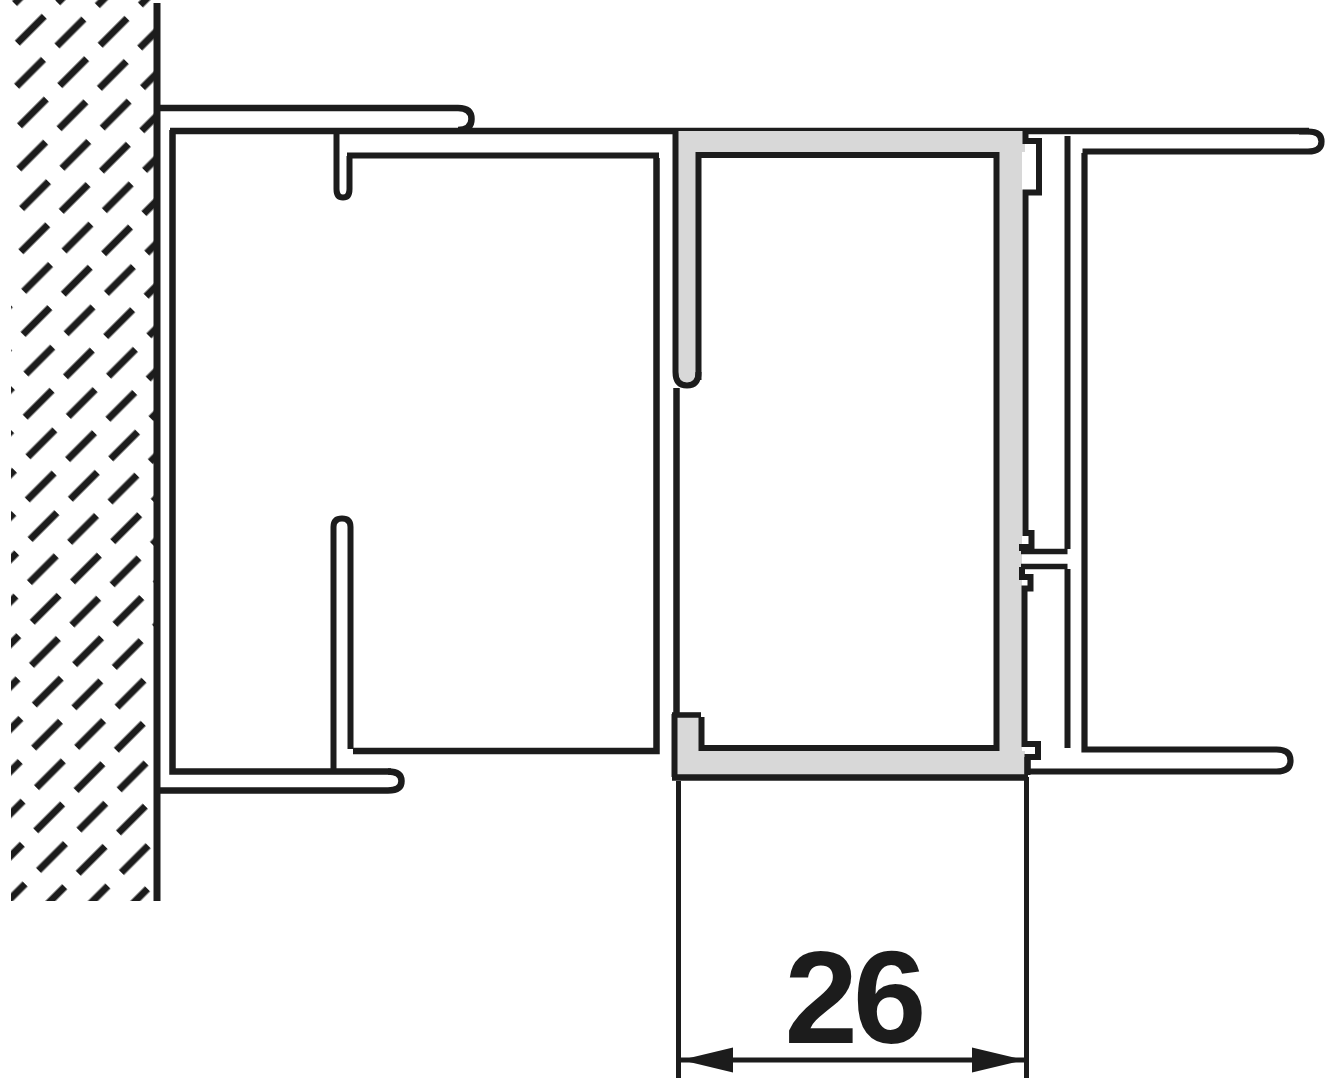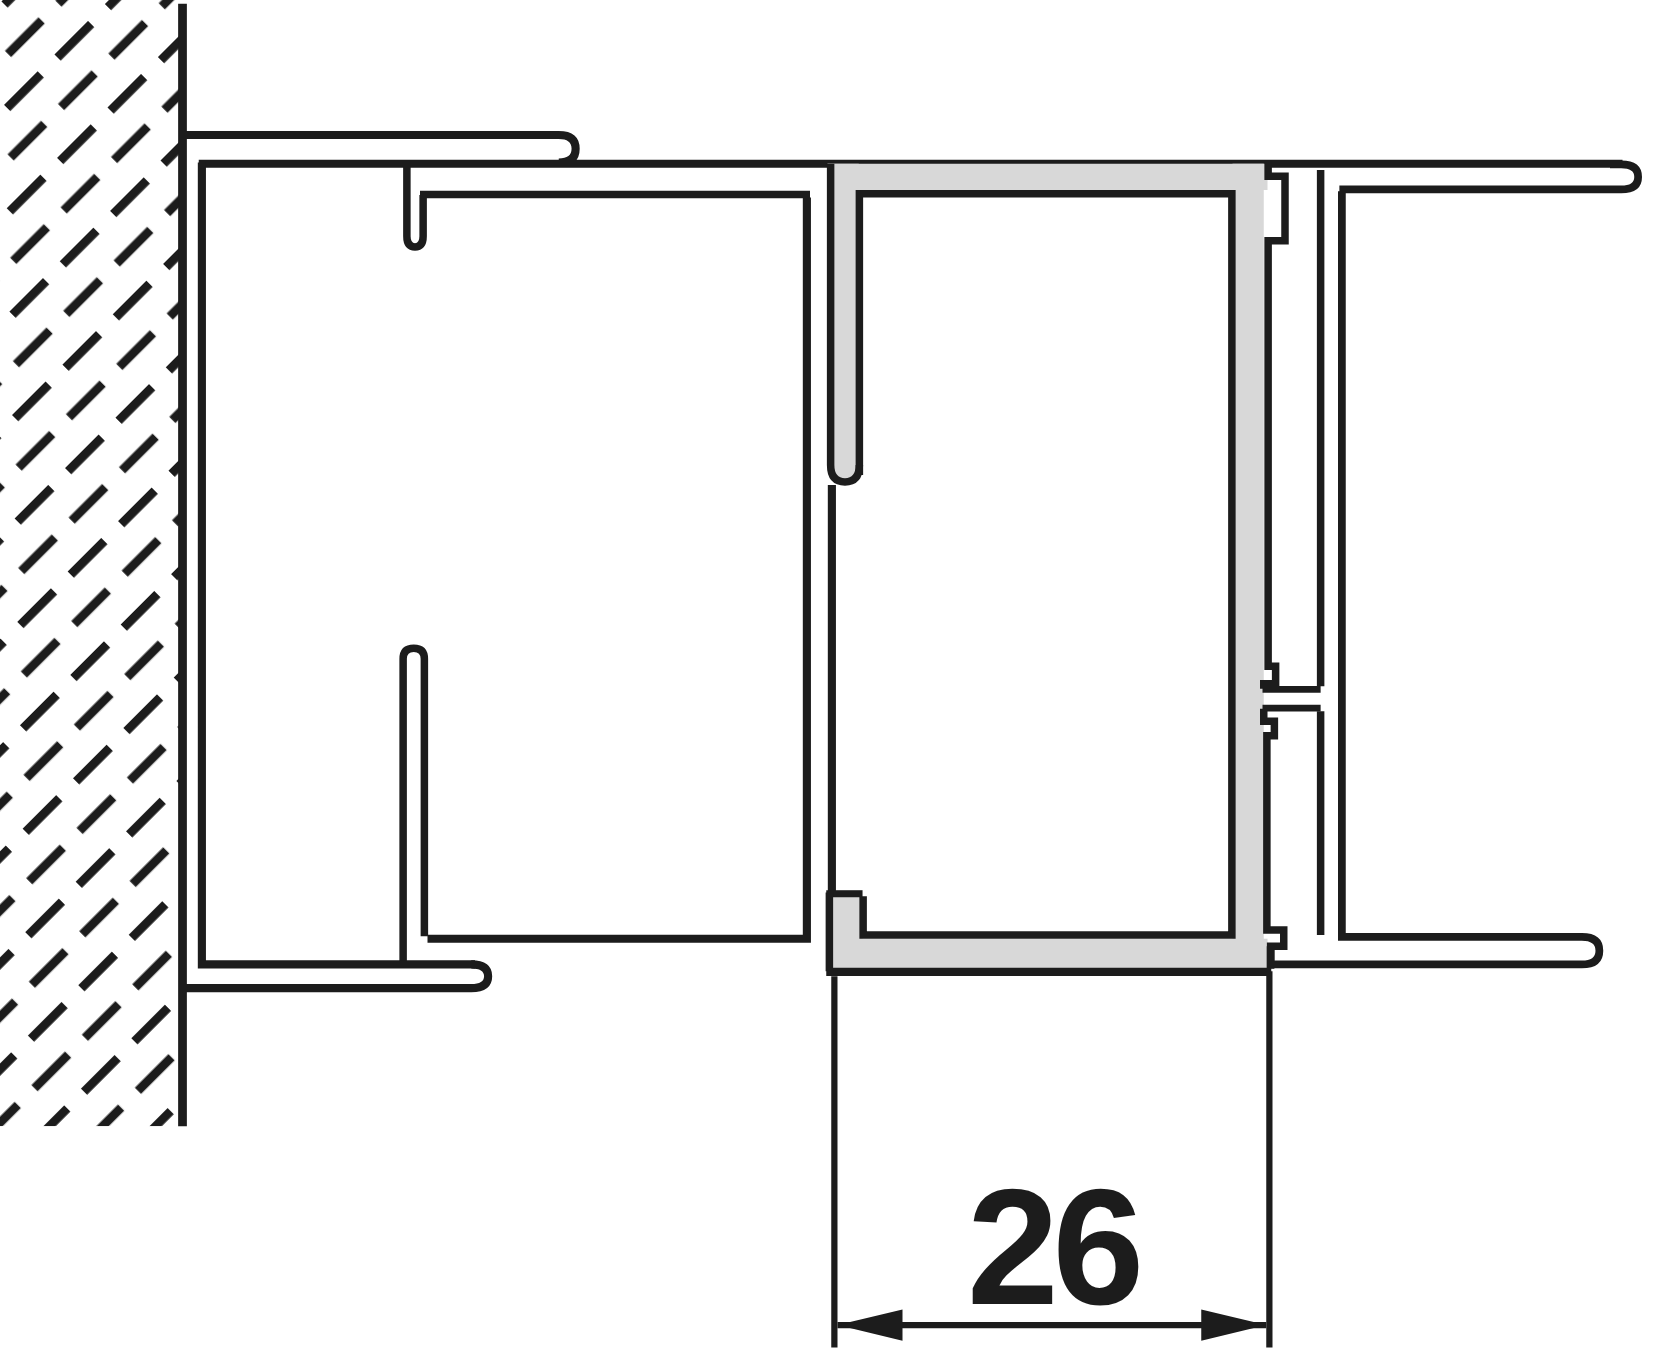--- a/index.html
+++ b/index.html
@@ -8,20 +8,21 @@
     --background: #ffffff;
   }
   * { margin: 0; padding: 0; box-sizing: border-box; }
   html, body { background: var(--background); }
   .stage {
     position: relative;
     width: 1325px;
     height: 1080px;
     background: var(--background);
     overflow: hidden;
+    padding-left: 11px;
   }
   svg { display: block; width: 1325px; height: 1080px; }
   .s  { fill: none; stroke: var(--ink); stroke-linejoin: miter; }
   .fillgray { fill: var(--profile-fill); stroke: none; }
   .fillink  { fill: var(--ink); stroke: none; }
   .hatchline { stroke: var(--ink); stroke-width: 7; fill: none; }
   .dim-text {
     font-family: "Liberation Sans", "DejaVu Sans", sans-serif;
     font-weight: 700;
     fill: var(--ink);

